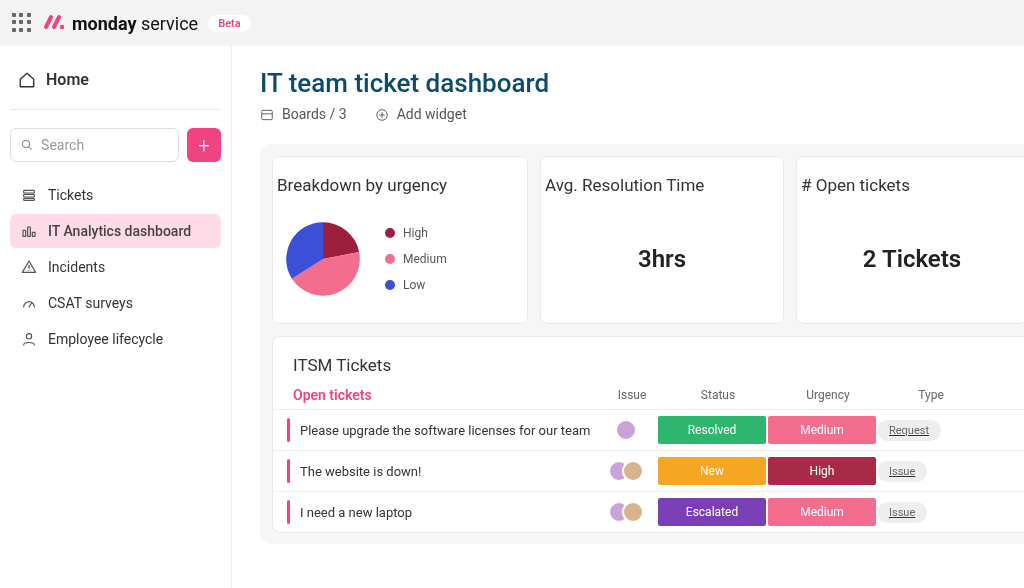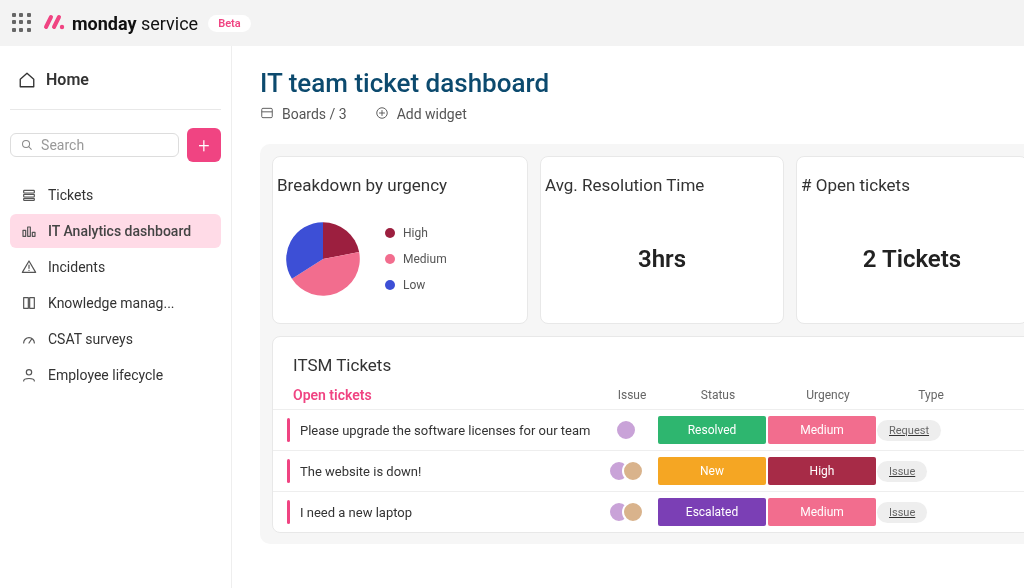--- a/index.html
+++ b/index.html
@@ -16,35 +16,35 @@
 .beta-badge { background: #fff; color: #f04482; border-radius: 10px; font-size: 11px; font-weight: 600; padding: 2px 10px; margin-left: 4px; }
 
 
 .layout { display: flex; height: calc(588px - 46px); }
 .sidebar { width: 232px; padding: 18px 10px 10px 10px; border-right: 1px solid #eee; display: flex; flex-direction: column; gap: 10px; }
 .home-row { display: flex; align-items: center; gap: 10px; padding: 6px 8px; font-weight: 600; font-size: 16px; cursor: pointer; }
 .home-icon { width: 18px; height: 18px; }
 .divider { height: 1px; background: #e8e8e8; margin: 4px 0 8px 0; }
 
 .search-row { display: flex; align-items: center; gap: 8px; }
-.search-box { flex: 1; display: flex; align-items: center; gap: 8px; border: 1px solid #ddd; border-radius: 6px; padding: 6px 10px; background: #fff; height: 24px; }
+.search-box { flex: 1; display: flex; align-items: center; gap: 8px; border: 1px solid #ddd; border-radius: 6px; padding: 6px 10px; background: #fff; height: 34px; }
 .search-box input { border: none; outline: none; font-size: 14px; width: 100%; color: #333; }
 .search-box input::placeholder { color: #999; }
 .add-btn { width: 34px; height: 34px; background: #f04482; border-radius: 6px; display: flex; align-items: center; justify-content: center; cursor: pointer; color: #fff; font-size: 20px; font-weight: 300; line-height: 1; }
 
 .nav { display: flex; flex-direction: column; gap: 2px; margin-top: 6px; }
 .nav-item { display: flex; align-items: center; gap: 10px; padding: 8px 10px; border-radius: 6px; font-size: 14px; color: #333; cursor: pointer; white-space: nowrap; overflow: hidden; text-overflow: ellipsis; }
 .nav-item.active { background: #ffdbe7; color: #444; font-weight: 500; }
 .nav-icon { width: 18px; height: 18px; flex: 0 0 18px; display: flex; align-items: center; justify-content: center; }
 .nav-label { overflow: hidden; text-overflow: ellipsis; }
 
 .main { flex: 1; padding: 22px 0 0 28px; overflow: hidden; }
 .page-title { font-size: 26px; font-weight: 500; color: #0c4a6e; margin-bottom: 8px; }
 .toolbar { display: flex; align-items: center; gap: 28px; font-size: 14px; color: #555; margin-bottom: 22px; }
-.toolbar-item { display: flex; align-items: flex-start; gap: 8px; cursor: pointer; }
+.toolbar-item { display: flex; align-items: flex-end; gap: 8px; cursor: pointer; }
 .toolbar-icon { width: 14px; height: 14px; }
 
 .dashboard-scroll { background: #f6f6f6; border-radius: 10px 0 0 10px; padding: 12px 0 12px 12px; height: 400px; overflow: hidden; }
 
 .cards-row { display: flex; gap: 12px; }
 .card { background: #fff; border: 1px solid #e8e8e8; border-radius: 8px; padding: 18px 4px; flex: 0 0 auto; display: flex; flex-direction: column; }
 .card-title { font-size: 17px; font-weight: 400; color: #333; margin-bottom: 18px; }
 .card-big { font-size: 24px; font-weight: 600; color: #222; text-align: center; margin: auto 0; }
 .card-breakdown { width: 256px; height: 168px; }
 .card-avg { width: 244px; height: 168px; }
@@ -154,28 +154,20 @@
         </div>
         <div class="nav-item">
           <span class="nav-icon">
             <svg viewBox="0 0 24 24" width="16" height="16" fill="none" stroke="#555" stroke-width="1.8" stroke-linejoin="round" stroke-linecap="round">
               <path d="M12 3 L22 20 H2 Z"></path>
               <line x1="12" y1="9" x2="12" y2="14"></line>
               <circle cx="12" cy="17" r="1" fill="#555" stroke="none"></circle>
             </svg>
           </span>
           <span class="nav-label">Incidents</span>
-        </div>
-        <div class="nav-item">
-          <span class="nav-icon">
-            <svg viewBox="0 0 24 24" width="16" height="16" fill="none" stroke="#555" stroke-width="1.8" stroke-linejoin="round" stroke-linecap="round">
-              <path d="M4 4 H11 V20 H4 Z M13 4 H20 V20 H13 Z"></path>
-            </svg>
-          </span>
-          <span class="nav-label">Knowledge manag...</span>
         </div>
         <div class="nav-item">
           <span class="nav-icon">
             <svg viewBox="0 0 24 24" width="16" height="16" fill="none" stroke="#555" stroke-width="1.8" stroke-linejoin="round" stroke-linecap="round">
               <path d="M4 18 A8 8 0 0 1 20 18"></path>
               <line x1="12" y1="18" x2="16" y2="12"></line>
             </svg>
           </span>
           <span class="nav-label">CSAT surveys</span>
         </div>

